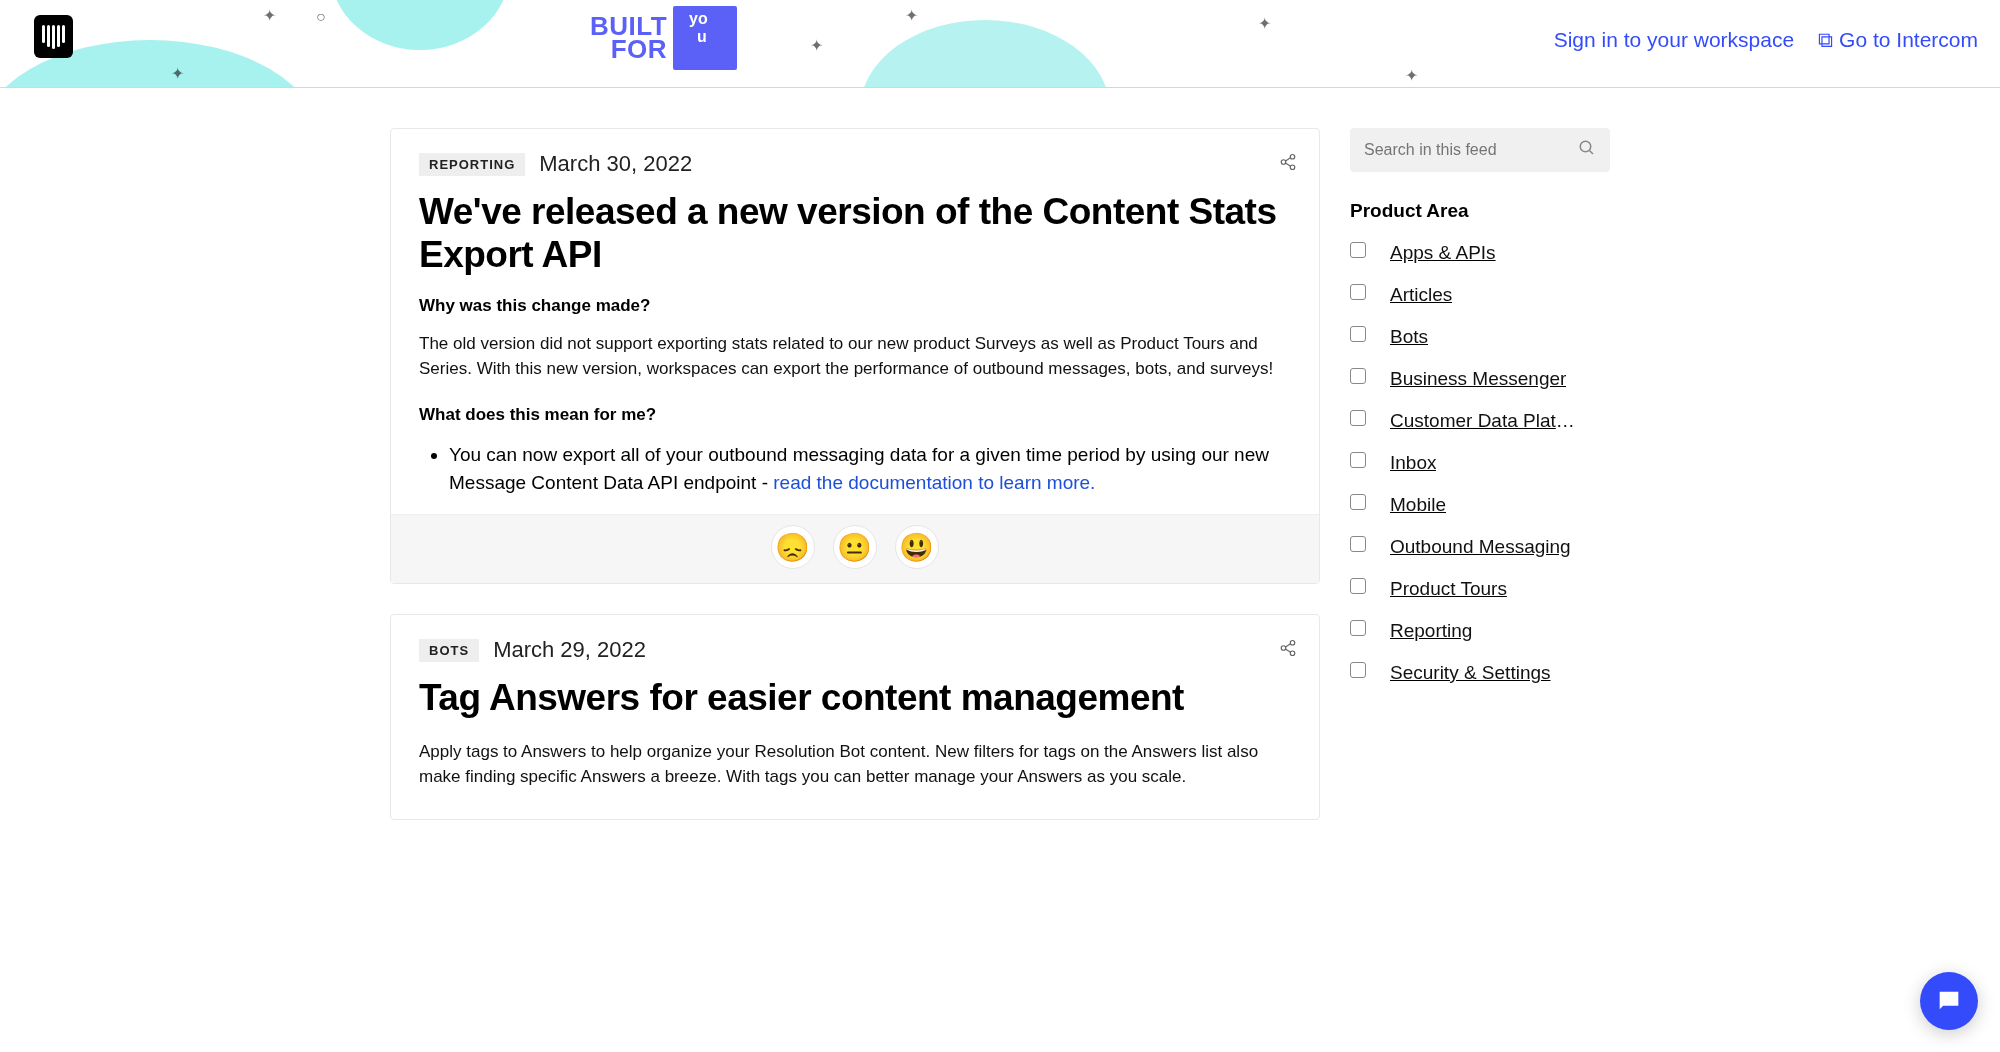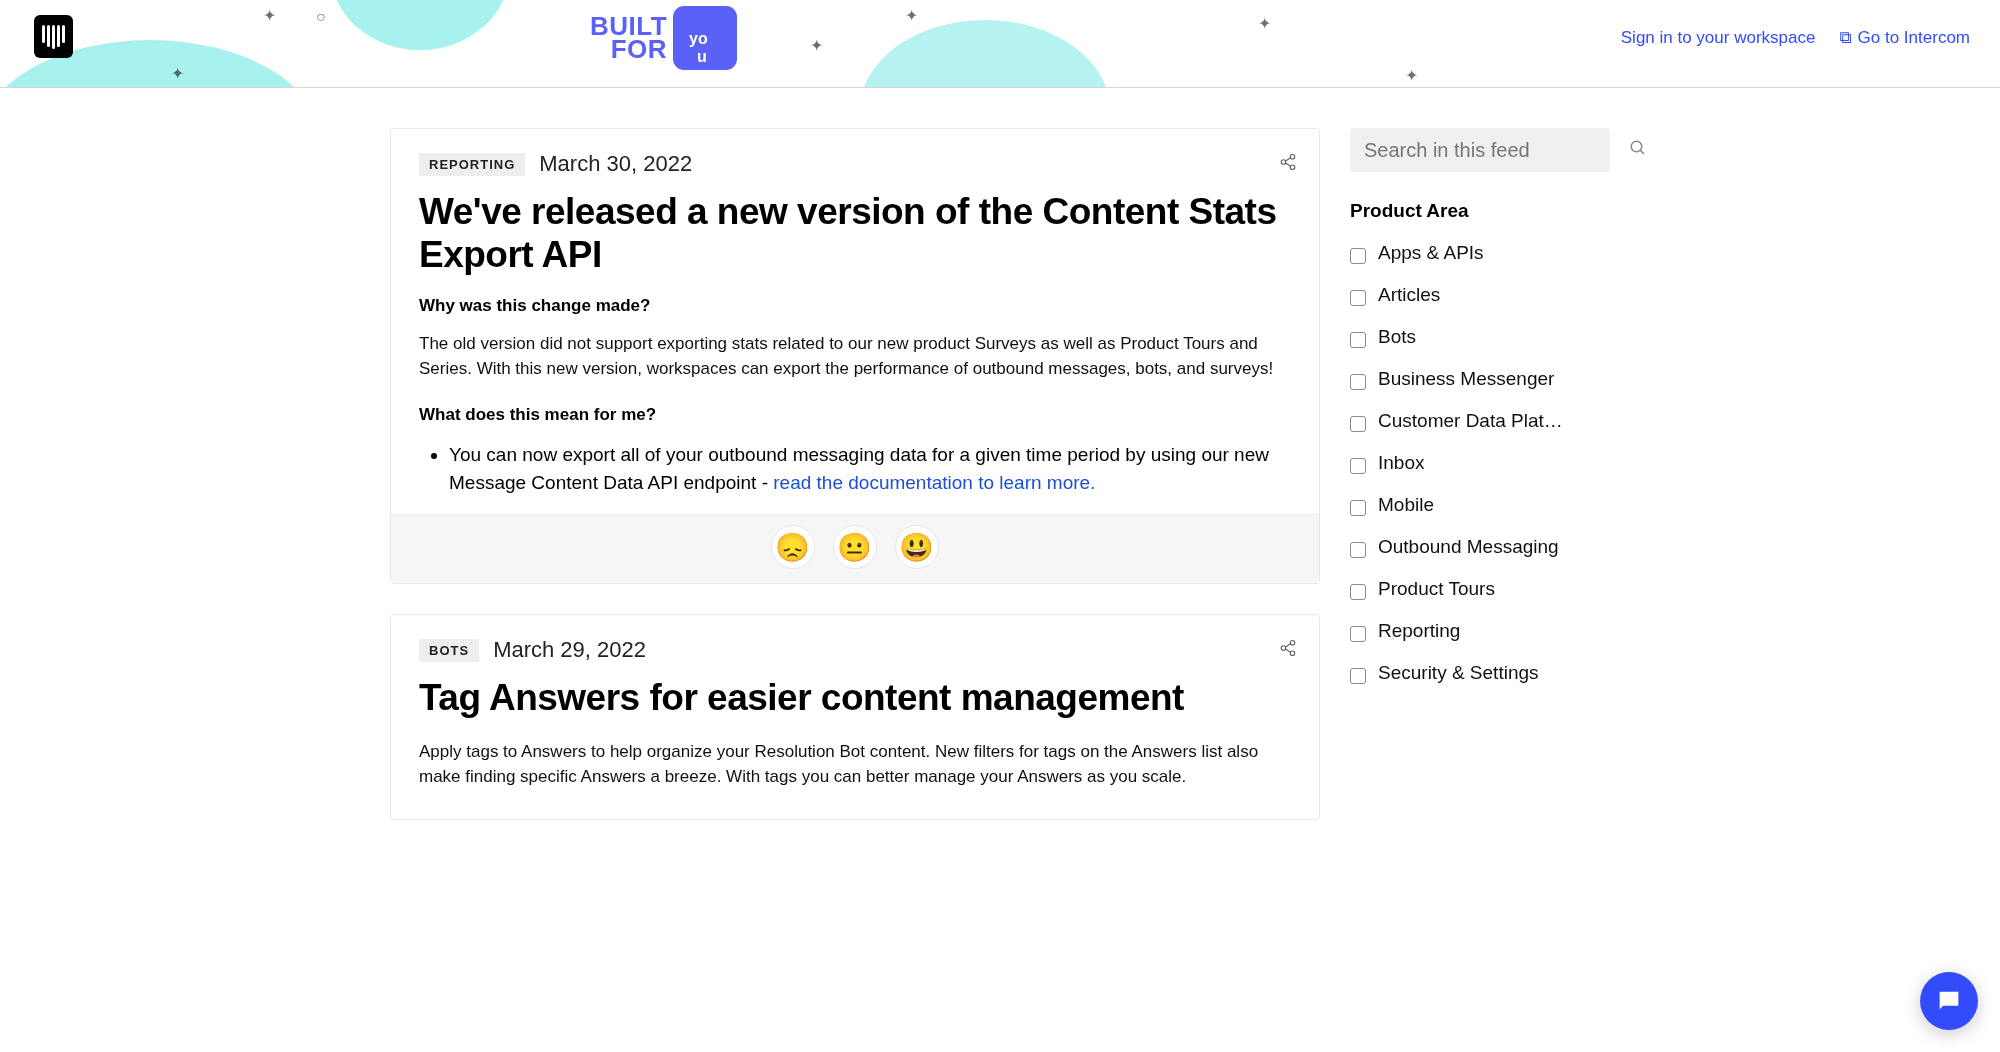--- a/index.html
+++ b/index.html
@@ -31,25 +31,25 @@
 }
 .topbar .logo .bar { width: 3px; background: #fff; border-radius: 2px; }
 .topbar .logo .b1 { height: 18px; }
 .topbar .logo .b2 { height: 22px; }
 .topbar .logo .b3 { height: 24px; }
 .topbar .logo .b4 { height: 22px; }
 .topbar .logo .b5 { height: 18px; }
 
 .topbar .links {
   position: absolute;
-  right: 30px;
+  right: 22px;
   top: 28px;
   display: flex;
   gap: 24px;
-  font-size: 17px;
+  font-size: 21px;
 }
 .topbar .links a { color: #334bfa; text-decoration: none; cursor: pointer; }
 .topbar .links .ext { display: inline-block; margin-right: 6px; }
 
 
 .topbar .blob1 {
   position: absolute;
   width: 340px; height: 200px;
   background: #6de8e2;
   opacity: 0.6;
@@ -84,23 +84,23 @@
   font-weight: 800;
   font-size: 26px;
   color: #5b60f6;
   letter-spacing: 0.5px;
   line-height: 0.9;
   text-align: right;
 }
 .topbar .builtfor .badge {
   width: 64px; height: 64px;
   background: #5b60f6;
-  border-radius: 11px;
+  border-radius: 2px;
   position: relative;
-  display: flex; align-items: flex-end; justify-content: center;
+  display: flex; align-items: flex-start; justify-content: center;
   font-weight: 900;
   color: #fff;
   font-size: 22px;
 }
 .topbar .spark { position: absolute; color: #111; opacity: 0.6; font-size: 16px; }
 
 .page { display: flex; max-width: 1300px; margin: 0 auto; padding-top: 40px; gap: 30px; padding-left: 40px; padding-right: 40px; }
 
 .feed { flex: 1; }
 .card {
@@ -157,27 +157,27 @@
   background: #f0f0f0;
   border-radius: 4px;
   height: 44px;
   display: flex;
   align-items: center;
   padding: 0 14px;
   margin-bottom: 28px;
 }
 .search input {
   border: none; background: transparent; outline: none;
-  font-size: 20px; color: #666; flex: 1;
+  font-size: 16px; color: #666; flex: 1;
 }
 .search .sicon { color: #888; font-size: 18px; }
 
 .filter-heading { font-size: 19px; font-weight: 700; margin-bottom: 20px; }
 .filter-list { display: flex; flex-direction: column; gap: 20px; }
-.filter-item { display: flex; align-items: flex-end; gap: 12px; cursor: pointer; }
+.filter-item { display: flex; align-items: flex-start; gap: 24px; cursor: pointer; text-decoration: underline; }
 .filter-item .cb {
   width: 16px; height: 16px;
   border: 1.4px solid #888;
   border-radius: 3px;
   flex-shrink: 0;
 }
 .filter-item .lbl { font-size: 19px; color: #111; white-space: nowrap; overflow: hidden; text-overflow: ellipsis; max-width: 190px;}
 
 .chat-bubble {
   position: fixed;

